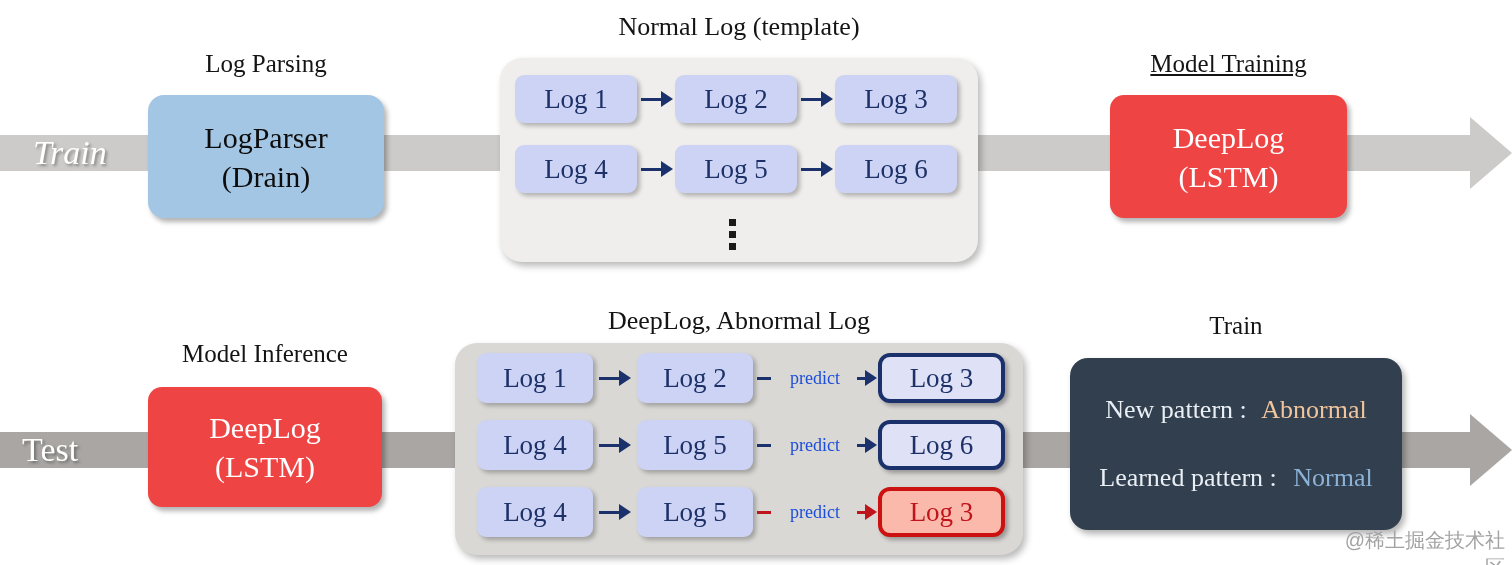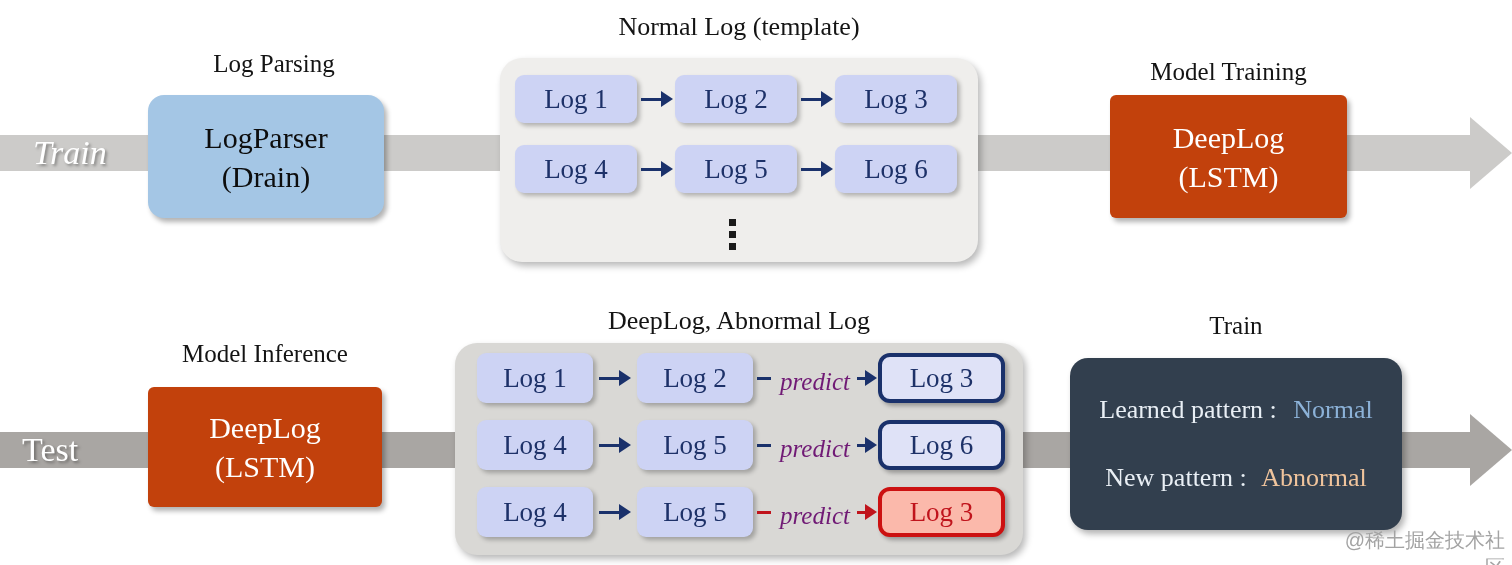--- a/index.html
+++ b/index.html
@@ -20,21 +20,21 @@
   
   .stage-label{position:absolute;color:#141414;font-size:25px;text-align:center;z-index:3;}
   .panel-title{position:absolute;color:#141414;font-size:26px;text-align:center;z-index:3;}
   
   .bigbox{position:absolute;display:flex;flex-direction:column;align-items:center;
     justify-content:center;text-align:right;z-index:4;
     box-shadow:3px 4px 5px rgba(0,0,0,0.3);}
   .bigbox .l1,.bigbox .l2{display:block;line-height:1.3;}
   .parser{left:148px;top:95px;width:236px;height:123px;background:#a4c6e5;
     border-radius:16px;color:#0d0d0d;font-size:30px;}
-  .navybox{background:#c2410c;color:#ffffff;font-size:30px;border-radius:6px;}
+  .navybox{background:#ef4444;color:#ffffff;font-size:30px;border-radius:14px;}
   .deeplog-train{left:1110px;top:95px;width:237px;height:123px;}
   .deeplog-test{left:148px;top:387px;width:234px;height:120px;}
   
   .panel{position:absolute;border-radius:22px;z-index:2;box-shadow:3px 4px 7px rgba(0,0,0,0.28);}
   .panel.train{left:500px;top:58px;width:478px;height:204px;background:#efeeec;}
   .panel.test{left:455px;top:343px;width:568px;height:212px;background:#d9d8d5;}
   
   .logbox{position:absolute;display:flex;align-items:center;justify-content:center;
     background:#cdd3f4;color:#1d3168;font-size:27px;border-radius:9px;z-index:5;
     box-shadow:3px 3px 4px rgba(0,0,0,0.25);}
@@ -47,21 +47,21 @@
   .predbox.abnormal{background:#fbb9ab;color:#c0141c;border:4px solid #cc1111;}
   
   .h-arrow{position:absolute;display:flex;align-items:center;z-index:5;}
   .h-arrow .shaft{display:block;height:3px;background:#1a316b;}
   .h-arrow .head{display:block;width:0;height:0;border-top:8px solid transparent;
     border-bottom:8px solid transparent;border-left:12px solid #1a316b;}
   .h-arrow.red .shaft{background:#c0141c;}
   .h-arrow.red .head{border-left-color:#c0141c;}
   .dash{position:absolute;height:3px;width:14px;background:#1a316b;z-index:5;}
   .dash.red{background:#c0141c;}
-  .predict-label{position:absolute;color:#701a75;font-size:25px;text-align:center;z-index:5;font-style:italic;}
+  .predict-label{position:absolute;color:#1d4ed8;font-size:18px;text-align:center;z-index:5;}
   
   .vdots{position:absolute;display:flex;flex-direction:column;gap:5px;z-index:5;}
   .vdots i{display:block;width:7px;height:7px;background:#1a1a1a;}
   
   .detect-box{position:absolute;left:1070px;top:358px;width:332px;height:172px;
     background:#323f4e;border-radius:18px;z-index:4;display:flex;flex-direction:column;
     justify-content:space-evenly;align-items:center;box-shadow:3px 4px 6px rgba(0,0,0,0.3);
     font-size:26px;}
   .detect-line{color:#e9eff5;white-space:pre;}
   .detect-line .val-normal{color:#8cb2d8;margin-left:10px;}
@@ -71,21 +71,21 @@
 </style>
 </head>
 <body>
 
 <div id="stage">
 
   <div class="band train"></div>
   <div class="band-head train"></div>
   <div class="row-label" style="left:33px;top:135px;font-style:italic;">Train</div>
 
-  <div class="stage-label" style="left:156px;top:50px;width:236px;">Log Parsing</div>
+  <div class="stage-label" style="left:148px;top:50px;width:236px;">Log Parsing</div>
   <div class="bigbox parser">
     <span class="l1">LogParser</span>
     <span class="l2">(Drain)</span>
   </div>
 
   <div class="panel-title" style="left:500px;top:12px;width:478px;">Normal Log (template)</div>
   <div class="panel train"></div>
 
   <div class="logbox t" style="left:515px;top:75px;">Log 1</div>
   <div class="h-arrow" style="left:641px;top:91px;">
@@ -110,21 +110,21 @@
       <i class="head"></i>
     </div>
   <div class="logbox t" style="left:835px;top:145px;">Log 6</div>
 
   <div class="vdots" style="left:729px;top:219px;">
     <i></i>
       <i></i>
       <i></i>
     </div>
 
-  <div class="stage-label" style="left:1110px;top:58px;width:237px;">Model Training</div>
+  <div class="stage-label" style="left:1110px;top:50px;width:237px;text-decoration:underline;">Model Training</div>
   <div class="bigbox navybox deeplog-train">
     <span class="l1">DeepLog</span>
     <span class="l2">(LSTM)</span>
   </div>
 
   <div class="band test"></div>
   <div class="band-head test"></div>
   <div class="row-label" style="left:22px;top:432px;">Test</div>
 
   <div class="stage-label" style="left:148px;top:340px;width:234px;">Model Inference</div>
@@ -173,18 +173,18 @@
   <div class="dash red" style="left:757px;top:511px;"></div>
   <div class="predict-label" style="left:775px;top:502px;width:80px;">predict</div>
   <div class="h-arrow red" style="left:857px;top:504px;">
     <i class="shaft" style="width:8px;"></i>
       <i class="head"></i>
     </div>
   <div class="predbox abnormal" style="left:878px;top:487px;">Log 3</div>
 
   <div class="stage-label" style="left:1070px;top:312px;width:332px;">Train</div>
   <div class="detect-box">
+    <div class="detect-line"><span>New pattern : </span><span class="val-abnormal">Abnormal</span></div>
     <div class="detect-line"><span>Learned pattern : </span><span class="val-normal">Normal</span></div>
-    <div class="detect-line"><span>New pattern : </span><span class="val-abnormal">Abnormal</span></div>
   </div>
 
   <div class="watermark">@稀土掘金技术社区</div>
 </div>
 
 </body></html>

